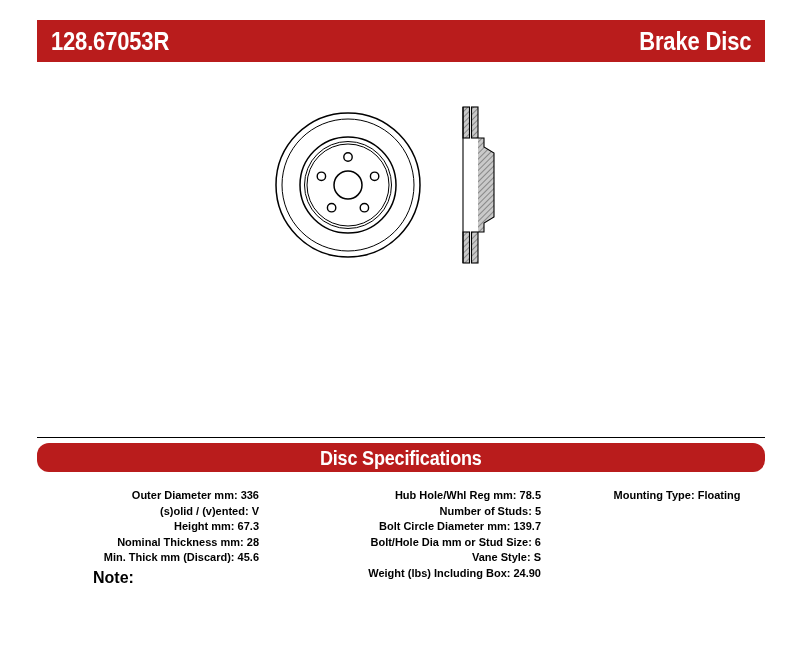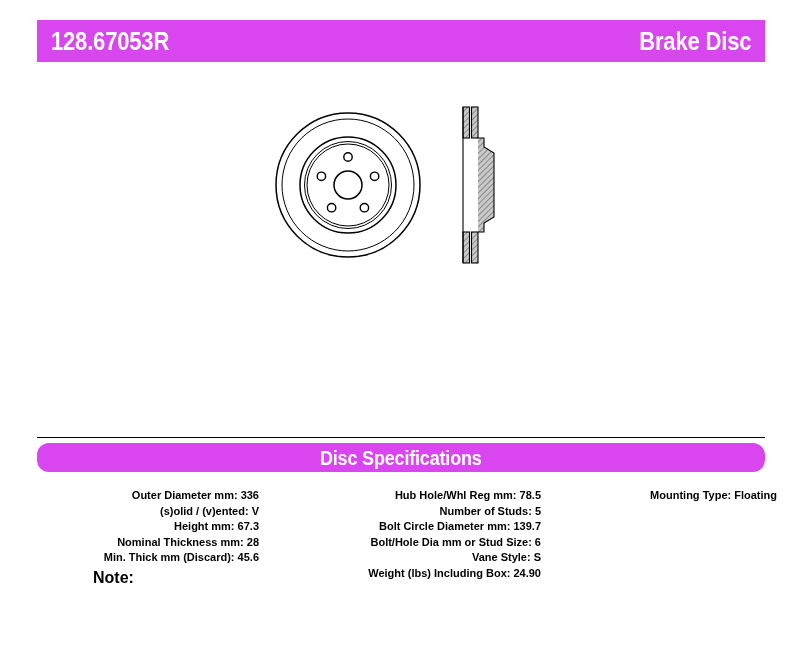--- a/index.html
+++ b/index.html
@@ -22,21 +22,21 @@
     top: 0;
     width: 800px;
     height: 655px;
   }
 
   
   .bar {
     position: absolute;
     left: 37px;
     width: 728px;
-    background: #d946ef;
+    background: #b91c1c;
     color: #ffffff;
     box-sizing: border-box;
   }
 
   #header-bar {
     top: 20px;
     height: 42px;
     display: flex;
     align-items: center;
     justify-content: space-between;
@@ -102,21 +102,21 @@
     margin-top: 12px;
   }
 
   .spec-col {
     position: absolute;
     top: 0;
   }
 
   #spec-col-left  { left: 0px;   width: 222px; text-align: right; }
   #spec-col-mid   { left: 232px; width: 272px; text-align: right; }
-  #spec-col-right { left: 540px; width: 200px; text-align: right;  }
+  #spec-col-right { left: 540px; width: 200px; text-align: center;  }
 
   .spec-row {
     font-size: 11px;
     font-weight: bold;
     line-height: 15.6px;
     white-space: nowrap;
   }
 
   
   #note-block {

